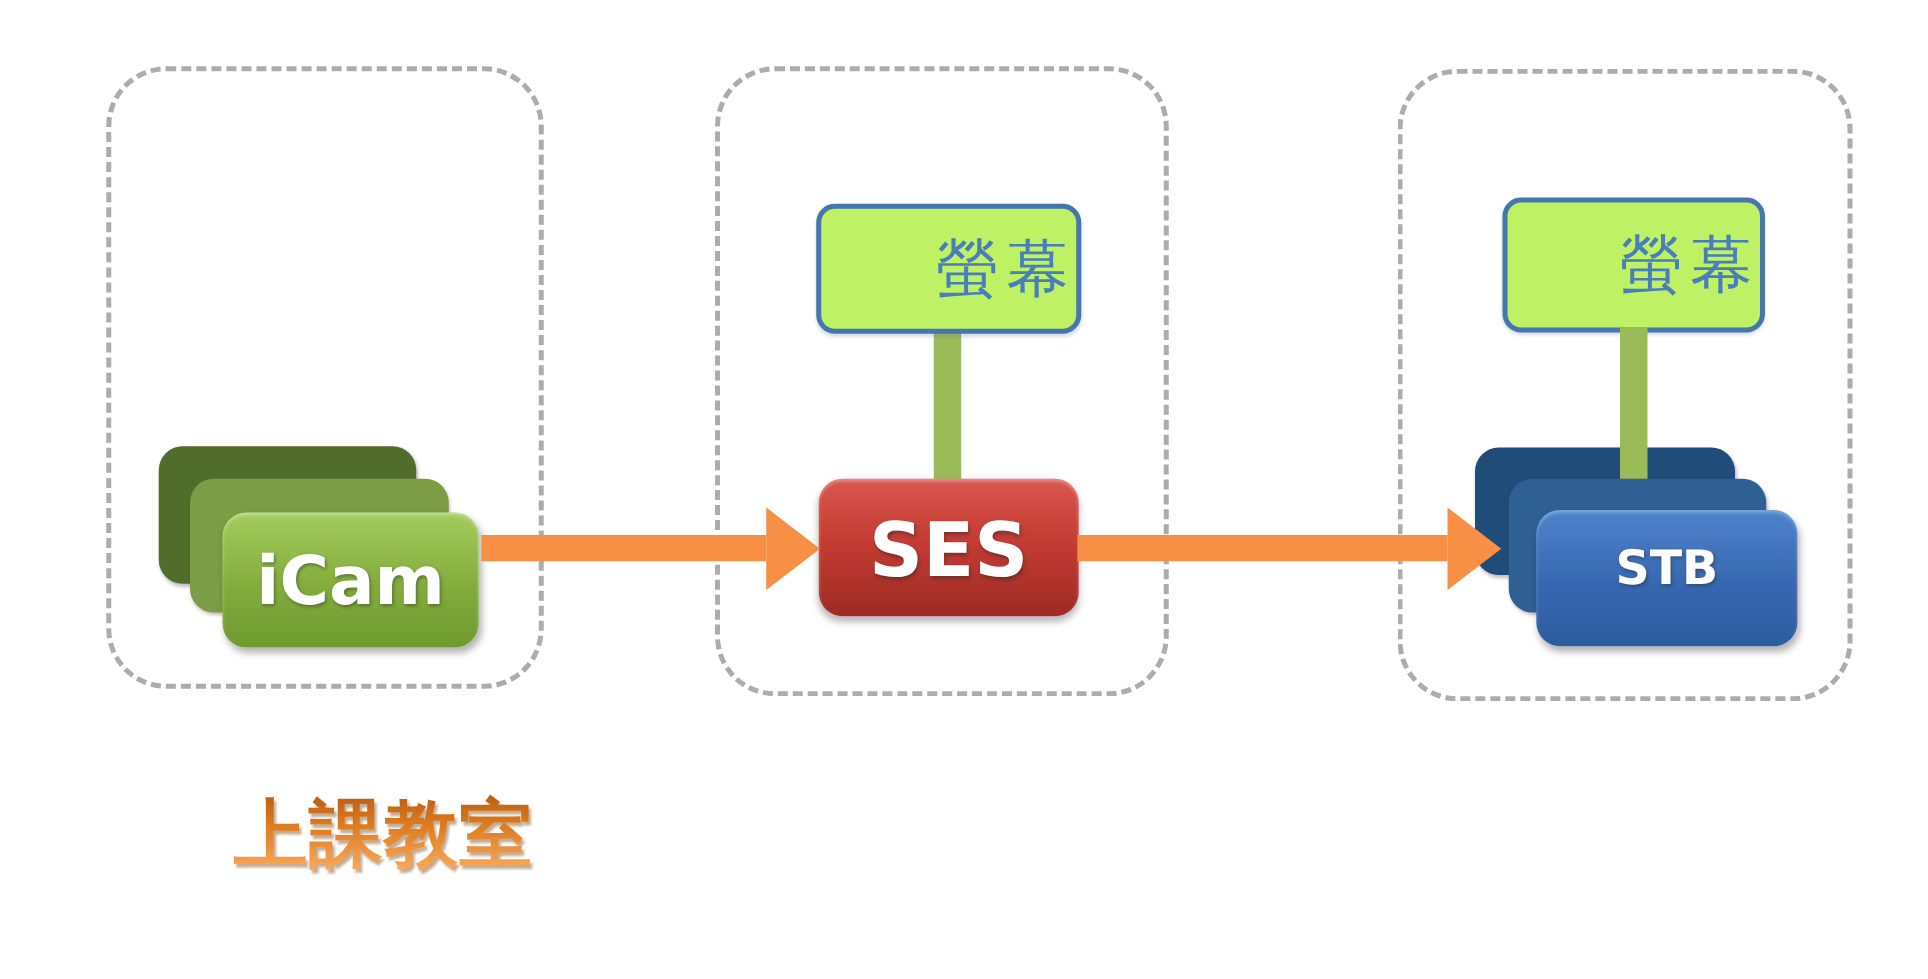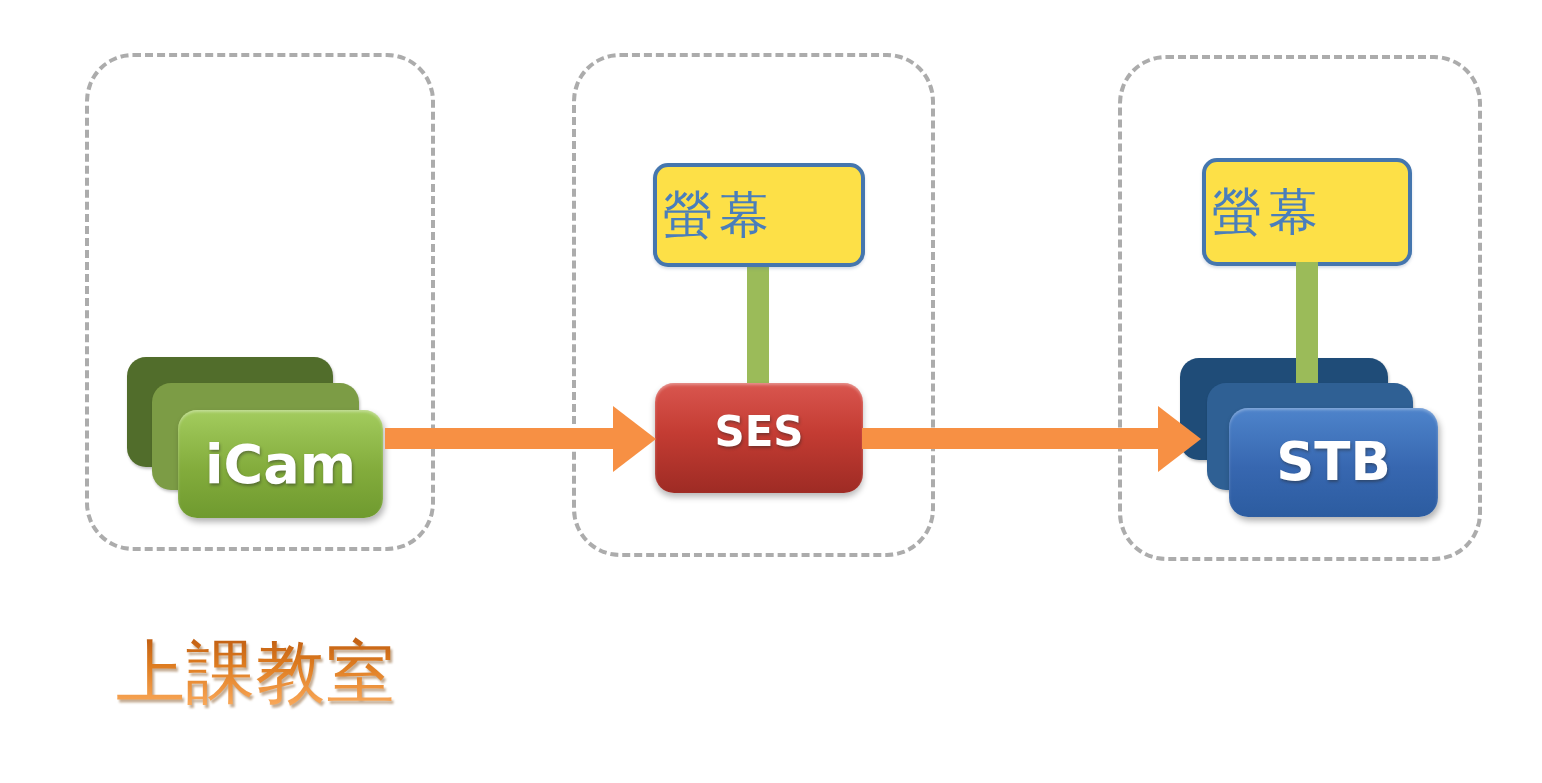--- a/index.html
+++ b/index.html
@@ -19,26 +19,26 @@
     border-radius: 48px;
     background: transparent;
   }
   .box-left  { left: 85px;   top: 53px; width: 342px; height: 490px; }
   .box-mid   { left: 572px;  top: 53px; width: 355px; height: 496px; }
   .box-right { left: 1118px; top: 55px; width: 356px; height: 498px; }
 
   
   .screen-box {
     position: absolute;
-    background: #fde047;
+    background: #bef264;
     border: 4px solid #4576AE;
     border-radius: 15px;
     display: flex;
     align-items: center;
-    justify-content: flex-start;
+    justify-content: flex-end;
     box-shadow: 0 2px 3px rgba(90,120,160,0.25);
   }
   .screen-mid   { left: 653px;  top: 163px; width: 204px; height: 96px; }
   .screen-right { left: 1202px; top: 158px; width: 202px; height: 100px; }
   .screen-label {
     color: #4A7EBB;
     font-size: 50px;
     letter-spacing: 6px;
     line-height: 1;
     padding-left: 6px;
@@ -59,61 +59,61 @@
     font-weight: bold;
     text-shadow: 1px 2px 3px rgba(40,40,40,0.45);
     line-height: 1;
   }
 
   .ses {
     left: 655px; top: 383px; width: 208px; height: 110px;
     background: linear-gradient(180deg, #D9564F 0%, #C43C33 45%, #9E2B24 100%);
     box-shadow: 0 4px 6px rgba(0,0,0,0.28), inset 0 2px 3px rgba(255,255,255,0.35);
   }
-  .ses .device-label { top: 28px; font-size: 42px; }
+  .ses .device-label { top: 28px; font-size: 60px; }
 
   .icam-back  { left: 127px; top: 357px; width: 206px; height: 110px; background: #516D2B; box-shadow: 1px 2px 3px rgba(0,0,0,0.25); }
   .icam-mid   { left: 152px; top: 383px; width: 207px; height: 107px; background: #7C9C45; box-shadow: 1px 2px 3px rgba(0,0,0,0.25); }
   .icam-front {
     left: 178px; top: 410px; width: 205px; height: 108px;
     background: linear-gradient(180deg, #A3CC5E 0%, #83AC3C 55%, #6F9A2F 100%);
     box-shadow: 2px 4px 6px rgba(0,0,0,0.3), inset 0 2px 3px rgba(255,255,255,0.35);
   }
   .icam-front .device-label { top: 28px; font-size: 54px; }
 
   .stb-back  { left: 1180px; top: 358px; width: 208px; height: 102px; background: #1F4C78; box-shadow: 1px 2px 3px rgba(0,0,0,0.25); }
   .stb-mid   { left: 1207px; top: 383px; width: 206px; height: 107px; background: #2F6094; box-shadow: 1px 2px 3px rgba(0,0,0,0.25); }
   .stb-front {
     left: 1229px; top: 408px; width: 209px; height: 109px;
     background: linear-gradient(180deg, #4E84CB 0%, #3767B0 55%, #2C5CA0 100%);
     box-shadow: 2px 4px 6px rgba(0,0,0,0.3), inset 0 2px 3px rgba(255,255,255,0.3);
   }
-  .stb-front .device-label { top: 27px; font-size: 53px; }
+  .stb-front .device-label { top: 27px; font-size: 38px; }
 
   
   .arrow-shaft { position: absolute; height: 21px; background: #F79044; }
   .a1s { left: 385px; top: 428px; width: 228px; }
   .a2s { left: 862px; top: 428px; width: 296px; }
   .arrow-head {
     position: absolute;
     width: 0; height: 0;
     border-top: 33px solid transparent;
     border-bottom: 33px solid transparent;
     border-left: 43px solid #F79044;
   }
   .a1h { left: 613px;  top: 406px; }
   .a2h { left: 1158px; top: 406px; }
 
   
   .caption {
     position: absolute;
     top: 633px;
-    text-align: center;
-    font-weight: normal;
-    font-size: 69px;
+    text-align: right;
+    font-weight: bold;
+    font-size: 59px;
     line-height: 1.15;
     letter-spacing: 1px;
     background: linear-gradient(180deg, #BC5A10 0%, #DD7B1F 40%, #F6A251 85%, #F9B express 100%);
     background: linear-gradient(180deg, #BC5A10 0%, #DD7B1F 40%, #F6A251 85%, #F9B269 100%);
     -webkit-background-clip: text;
     background-clip: text;
     color: transparent;
     filter: drop-shadow(2px 3px 1px rgba(125,70,15,0.45));
   }
   .cap-left  { left: 85px;   width: 342px; }

